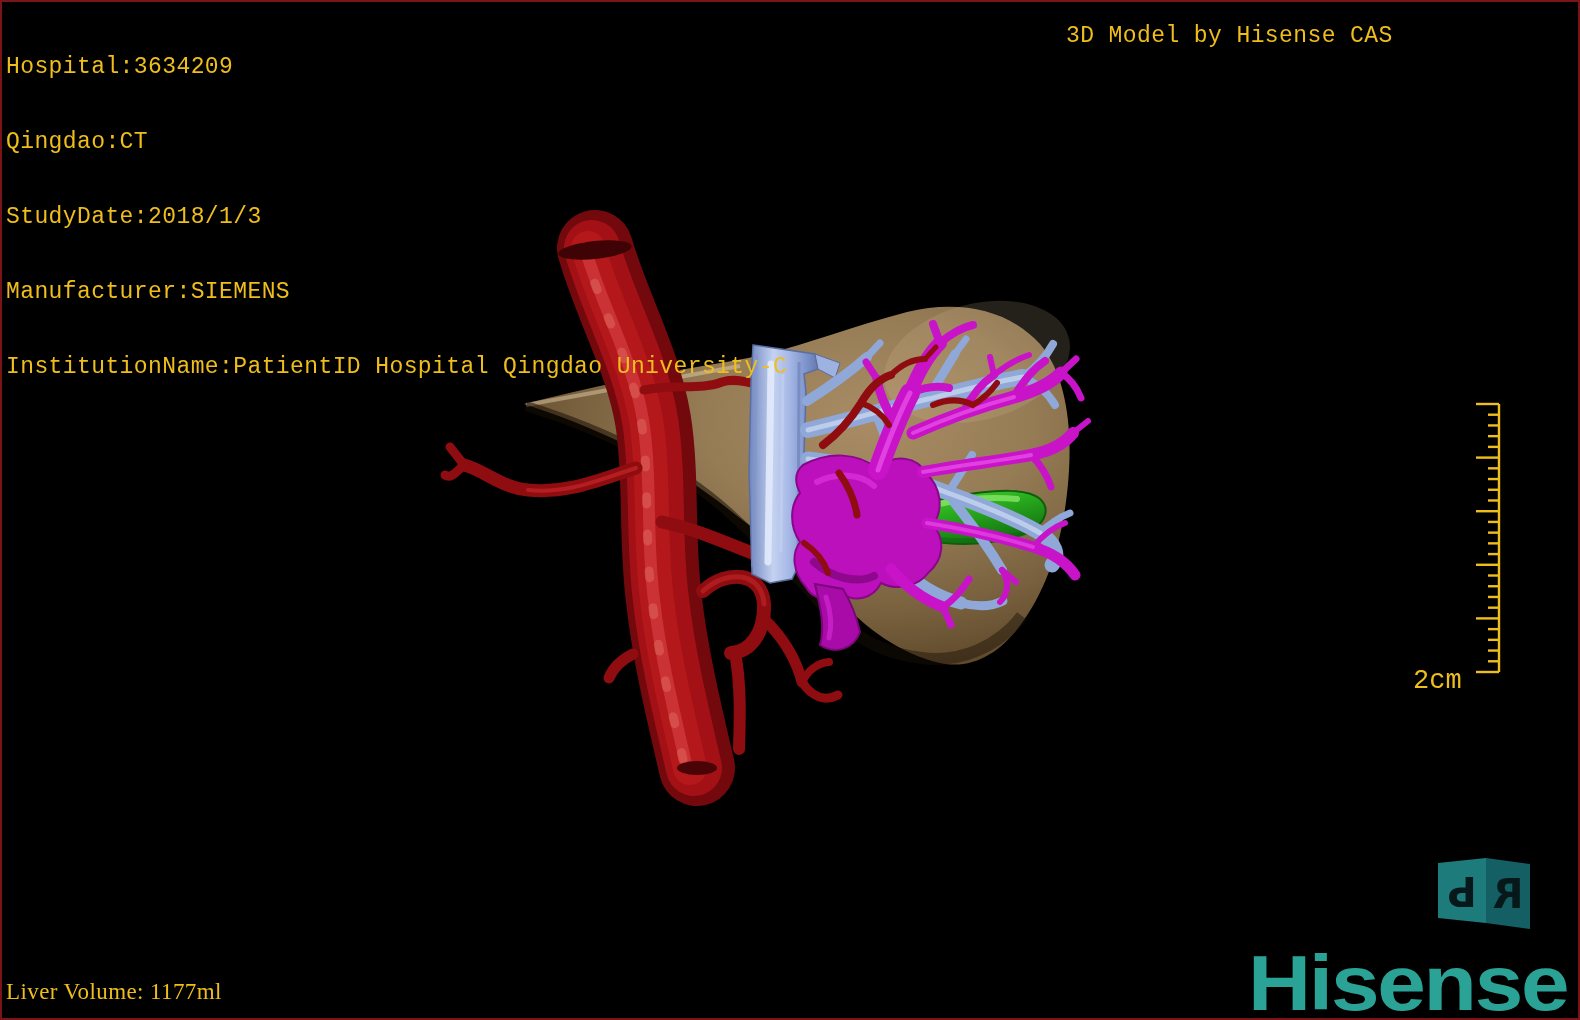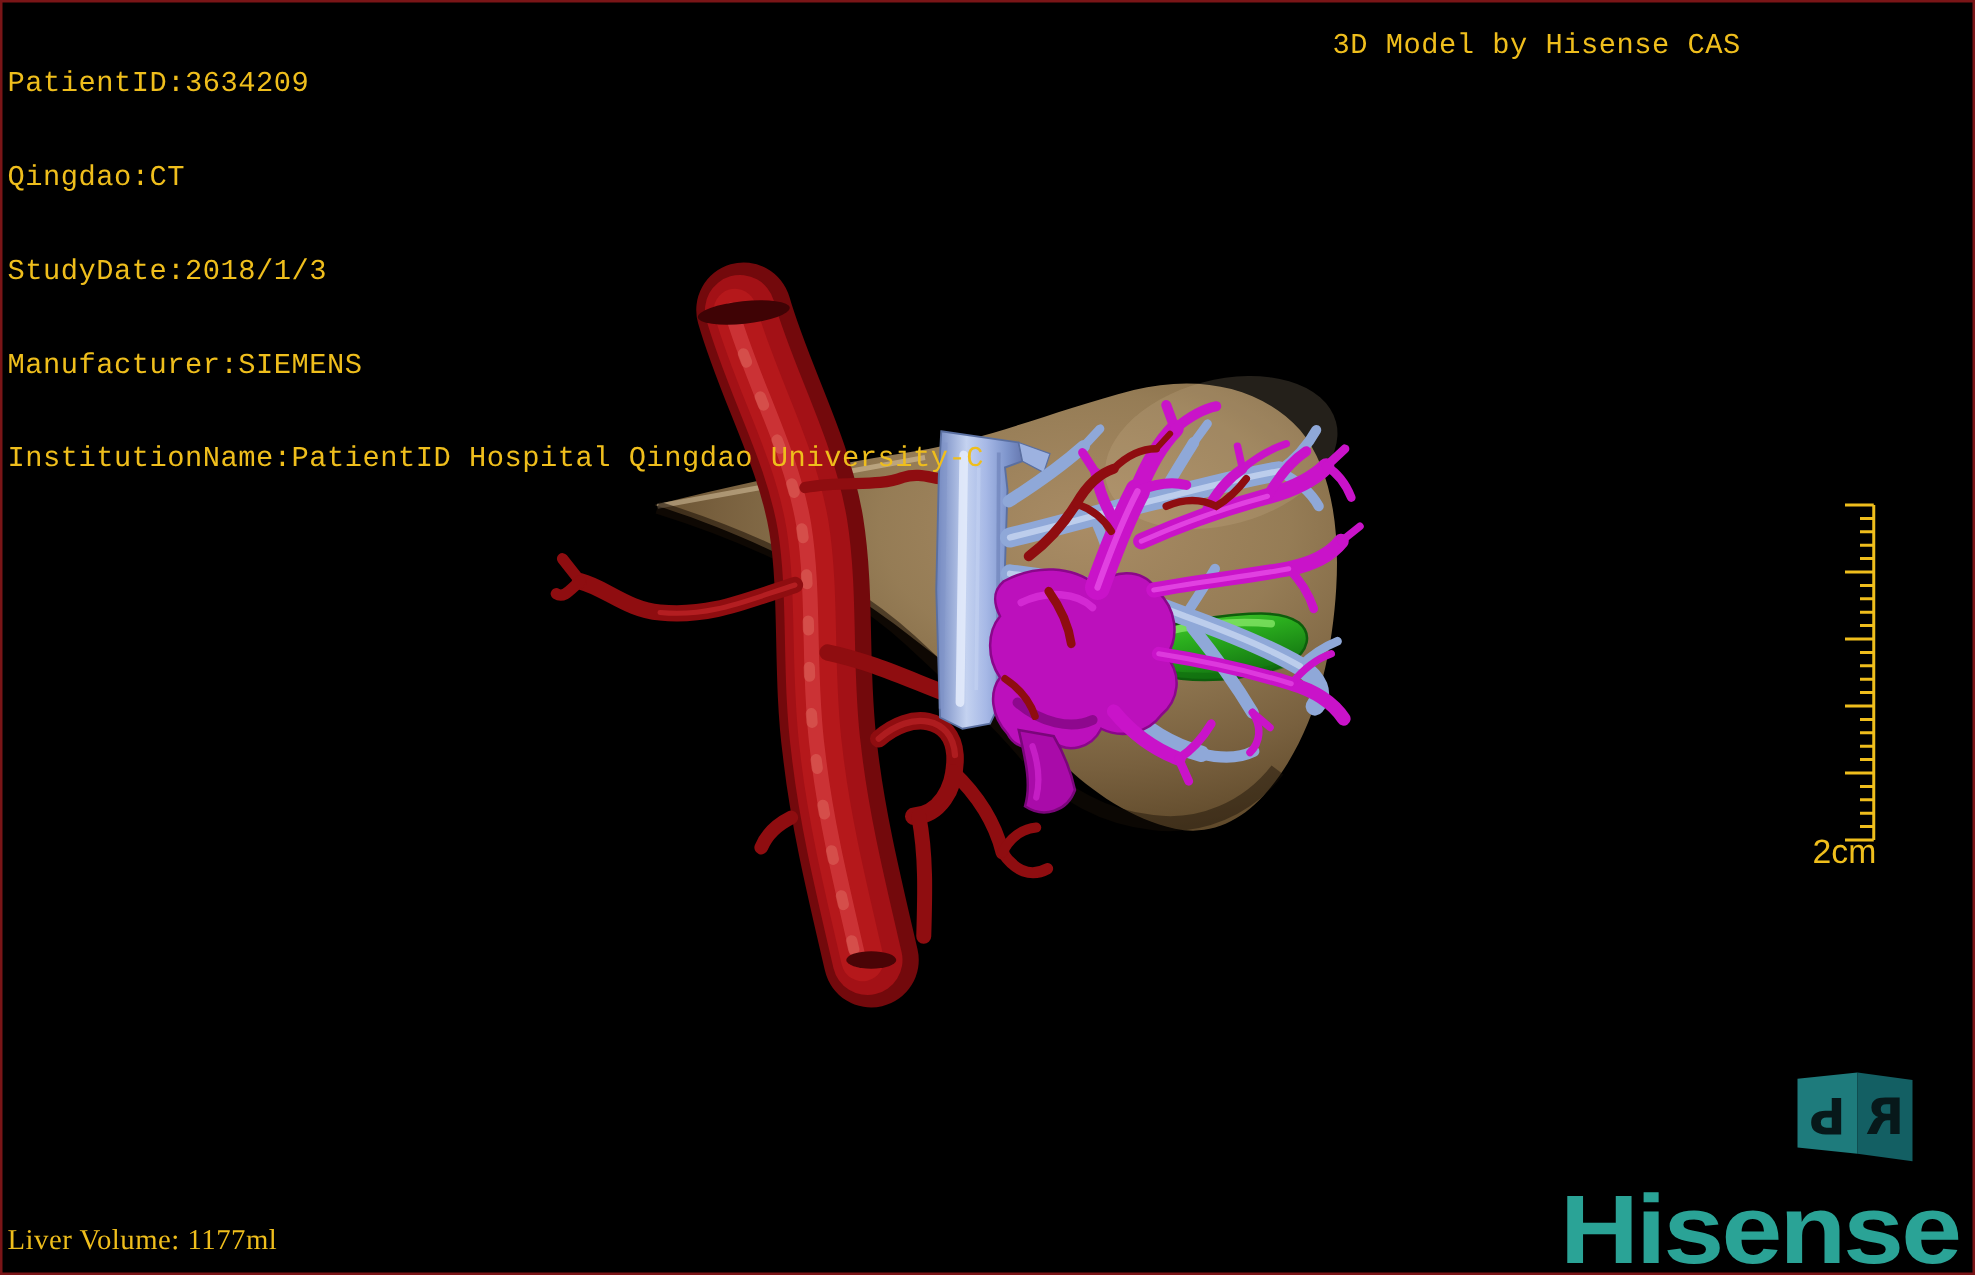--- a/index.html
+++ b/index.html
@@ -17,23 +17,23 @@
     color:var(--overlay-text,#EFBE1C);
     font-size:23px;
     line-height:25px;
     letter-spacing:.4px;
     white-space:pre;
   }
   .patient-block{left:4px;top:3px;}
   .watermark{left:1064px;top:3px;margin-top:19px;}
   .volume{left:4px;bottom:14px;font-family:Liberation Serif, serif;}
   .scale-label{
-    position:absolute;left:1448px;top:664px;
+    position:absolute;left:1411px;top:664px;
     color:var(--overlay-text,#EFBE1C);
-    font-size:27px;font-family:Liberation Sans, sans-serif;
+    font-size:27px;font-family:Liberation Mono, monospace;
   }
   .logo{
     position:absolute;left:1246px;top:942px;
     color:var(--logo-teal,#2AA396);
     font-family:"Liberation Sans",sans-serif;
     font-weight:bold;font-size:78px;line-height:78px;
     letter-spacing:-2px;
     transform:scaleX(1.12);transform-origin:left center;
     white-space:nowrap;
   }
@@ -235,21 +235,21 @@
 
     <g>
       <polygon points="1436,861 1484,856 1484,921 1436,916" fill="#1E7B7C"></polygon>
       <polygon points="1484,856 1528,862 1528,927 1484,921" fill="#135F63"></polygon>
       <text class="cube-letter" x="0" y="0" text-anchor="middle" dominant-baseline="central" transform="translate(1460,889) rotate(180)">P</text>
       <text class="cube-letter" x="0" y="0" text-anchor="middle" dominant-baseline="central" transform="translate(1506,892) scale(-1,1)" font-size="37">R</text>
     </g>
   </svg>
 
   <div class="overlay-text patient-block">
-    <div>PatientID:3634209</div>
+    <div>Hospital:3634209</div>
     <div>Qingdao:CT</div>
     <div>StudyDate:2018/1/3</div>
     <div>Manufacturer:SIEMENS</div>
     <div>InstitutionName:PatientID Hospital Qingdao University-C</div>
   </div>
 
   <div class="overlay-text watermark">3D Model by Hisense CAS</div>
 
   <div class="overlay-text volume">Liver Volume: 1177ml</div>
 

